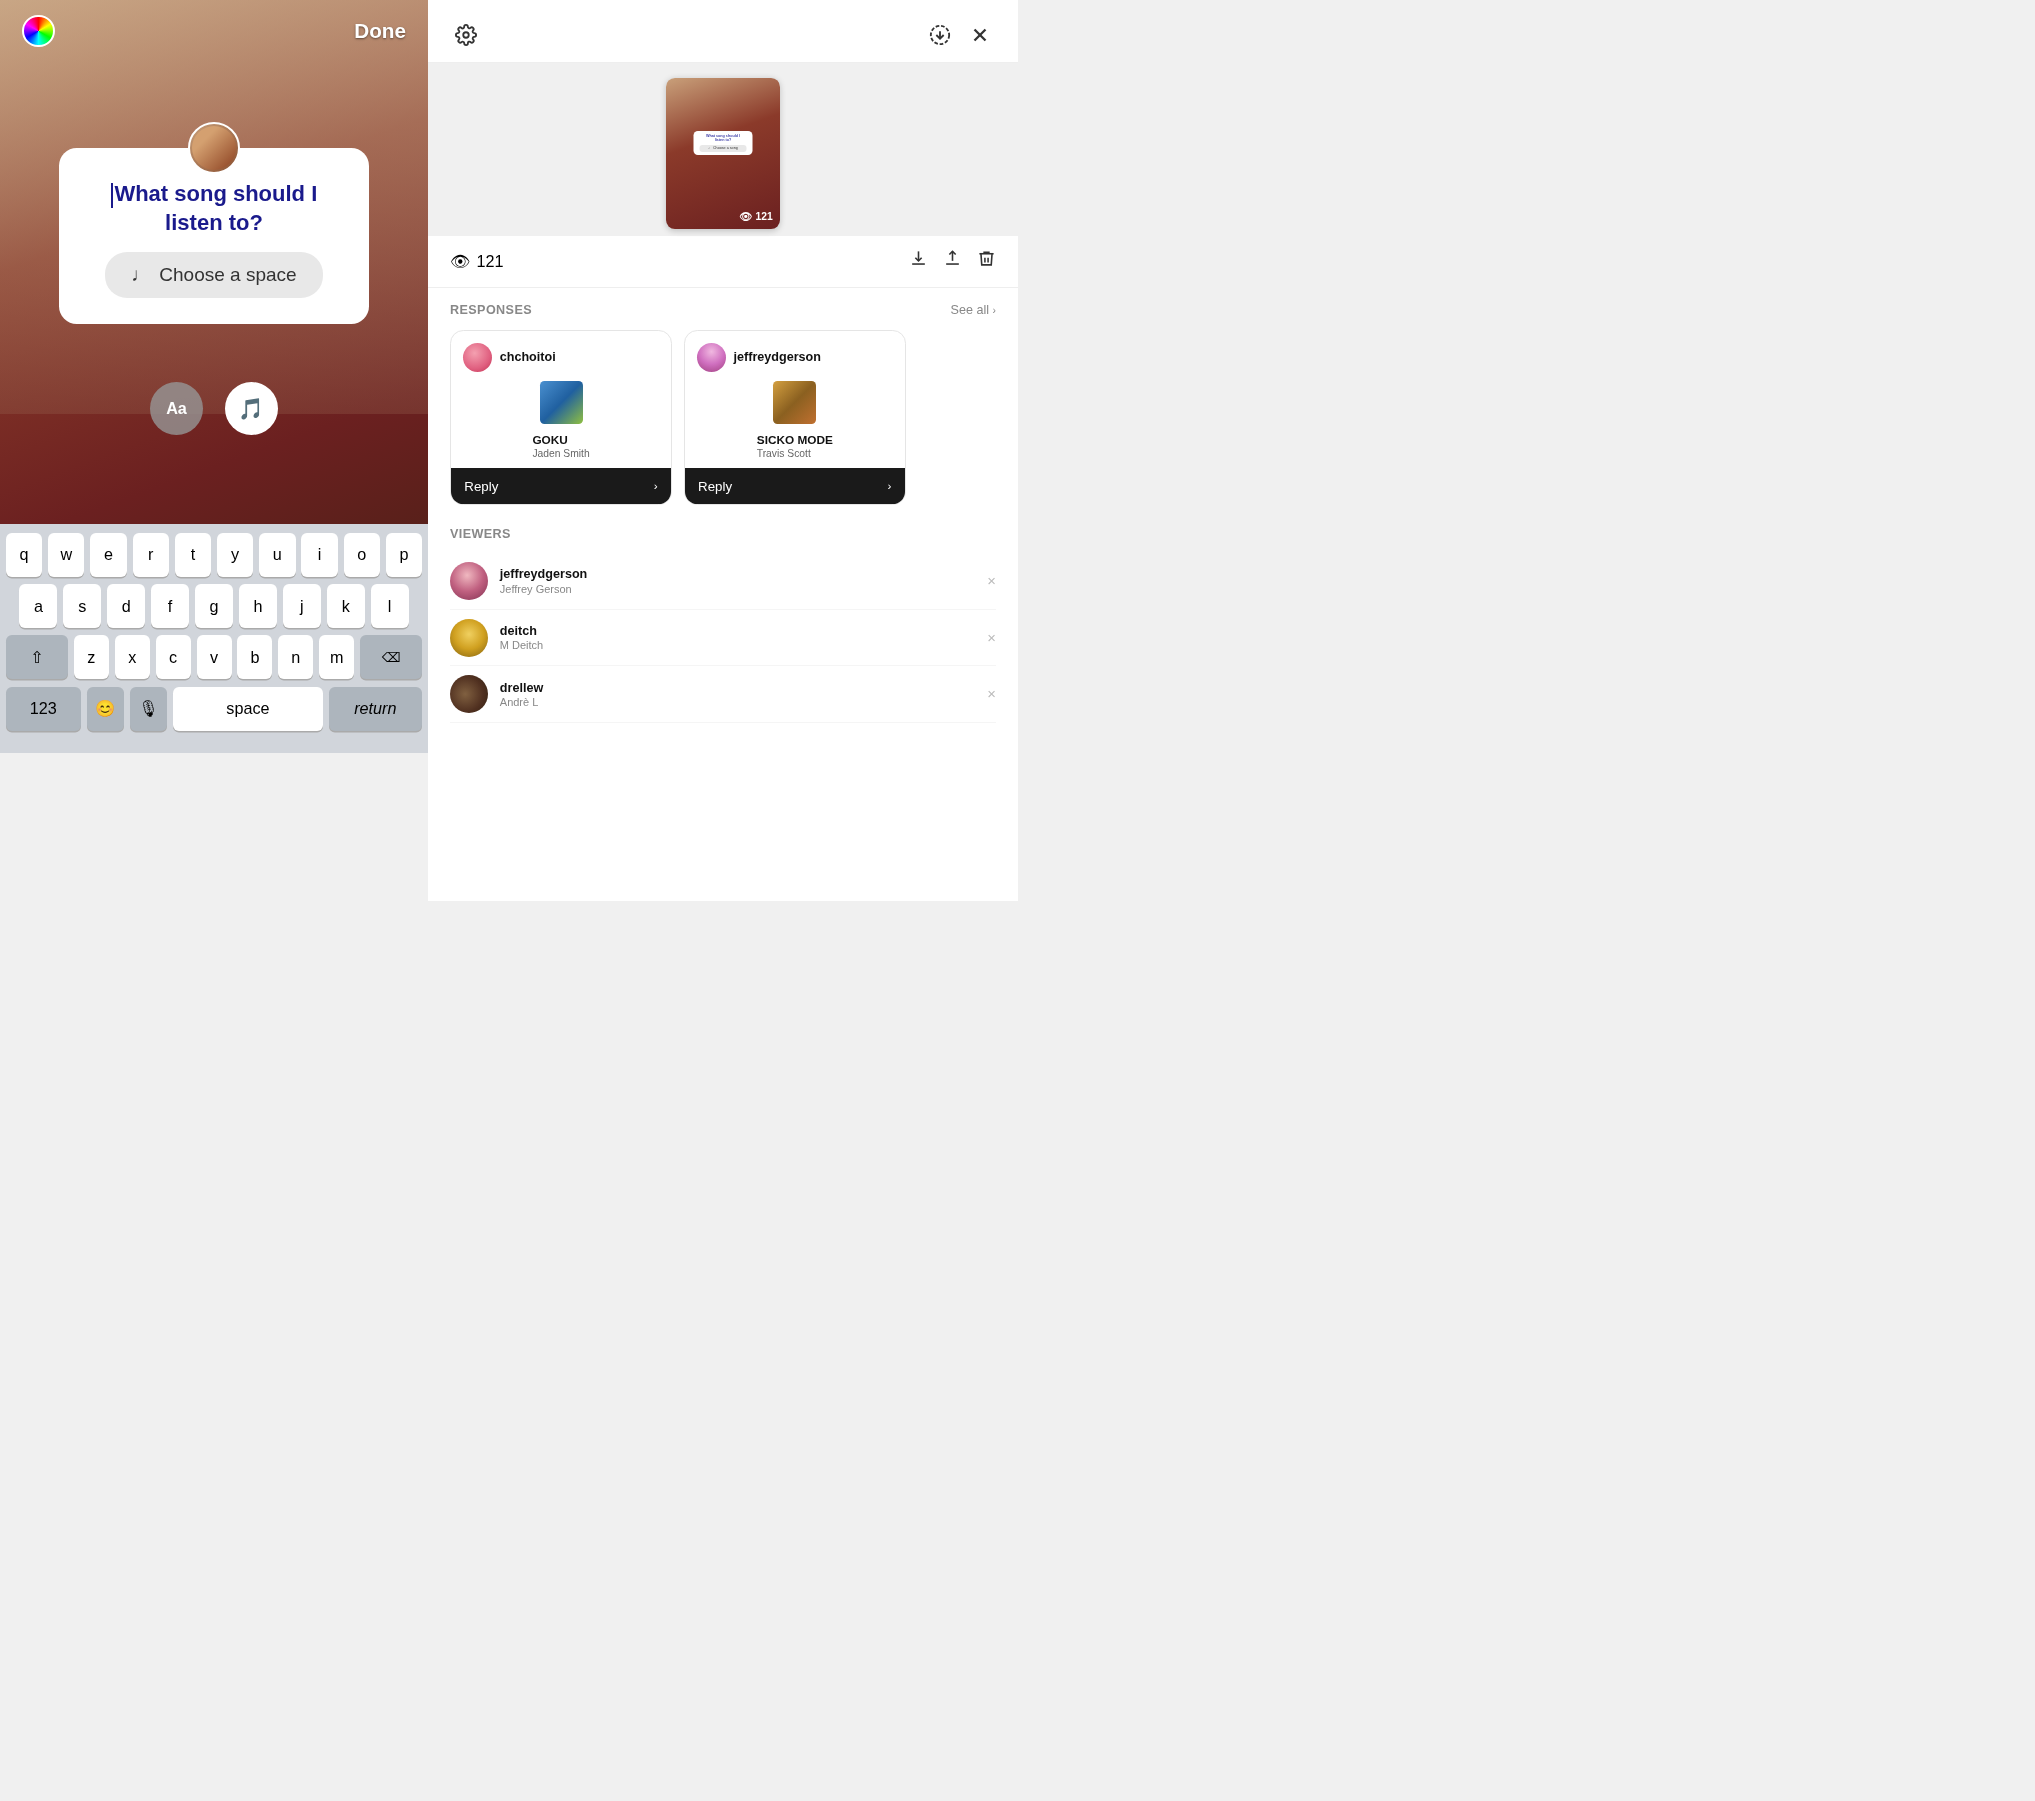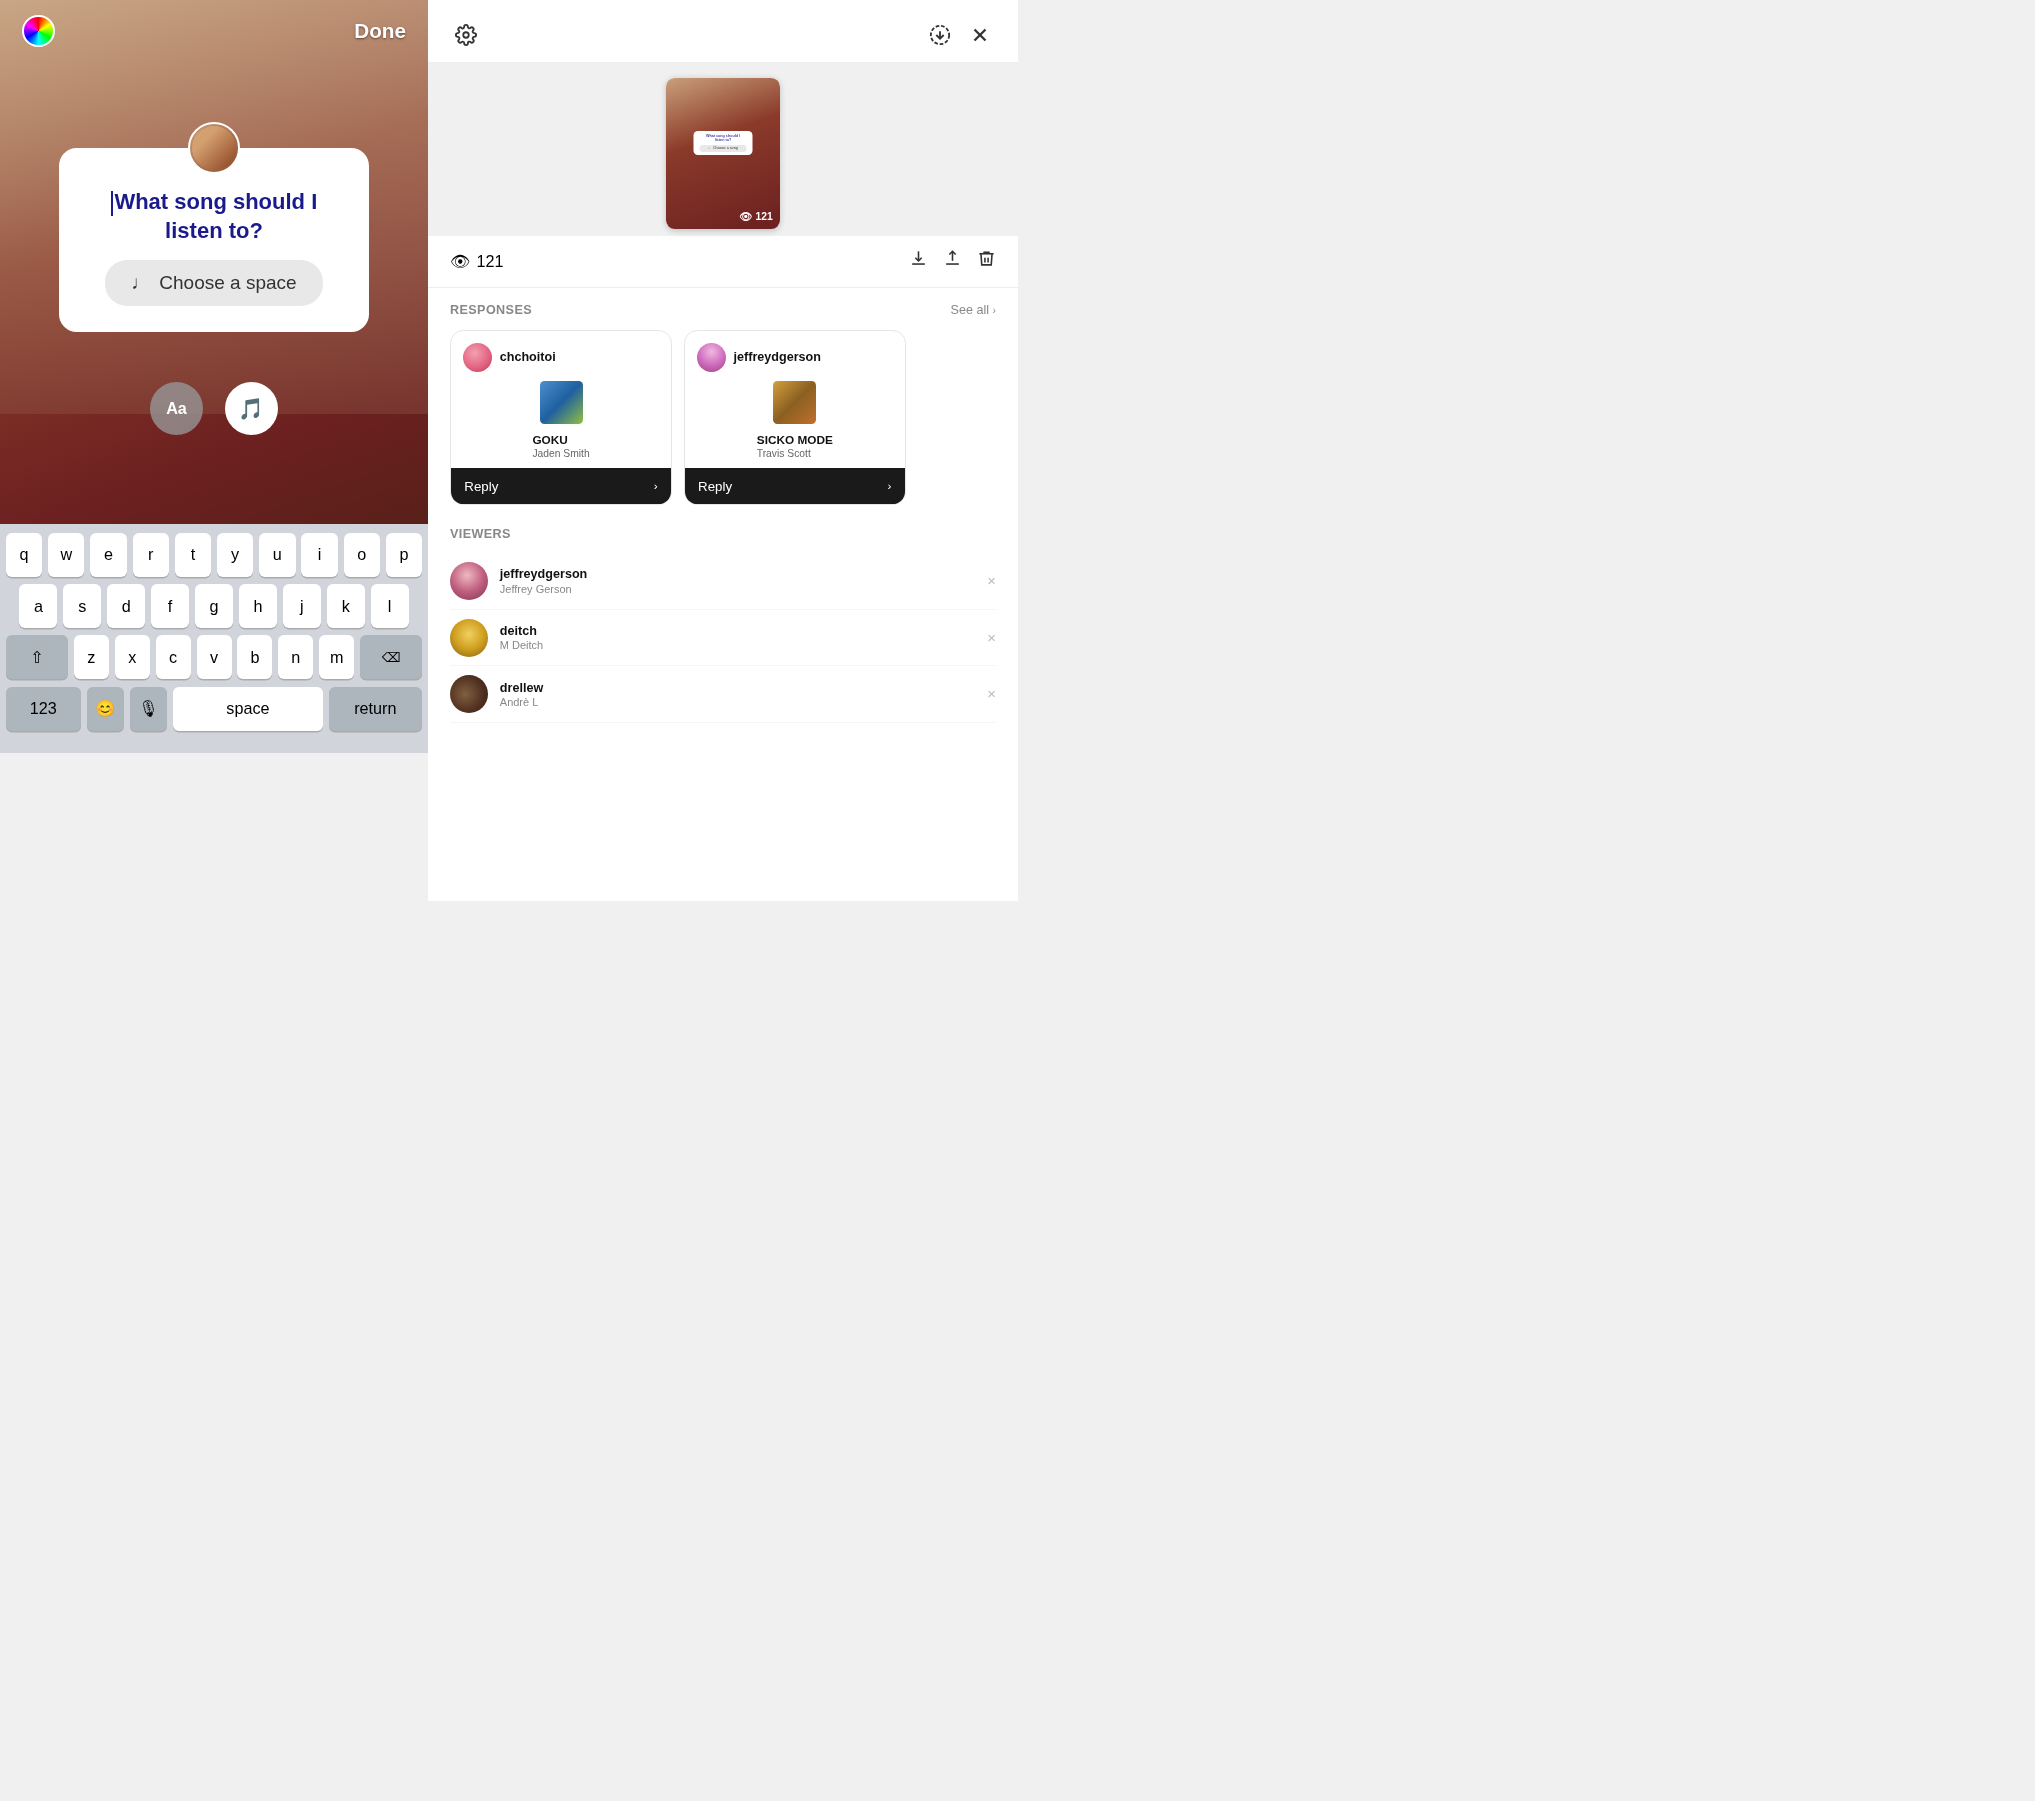--- a/index.html
+++ b/index.html
@@ -92,21 +92,21 @@
       width: 44px;
       height: 44px;
       border-radius: 50%;
       background: linear-gradient(135deg, #d4a070 30%, #8b4020 100%);
     }
     .sticker-question {
       font-size: 22px;
       font-weight: 600;
       color: #1a1a8c;
       line-height: 1.3;
-      margin-top: 18px;
+      margin-top: 10px;
       margin-bottom: 14.8px;
     }
     .cursor-bar {
       display: inline-block;
       width: 2.2px;
       height: 25px;
       background: #1a1a8c;
       margin-right: 1.5px;
       vertical-align: middle;
     }
@@ -200,20 +200,21 @@
       flex: 2;
       max-width: 89px;
     }
     .key-space {
       flex: 4;
       max-width: 162px;
     }
     .key-return {
       flex: 2.5;
       max-width: 96px;
+      font-style: italic;
     }
     .key-backspace {
       font-size: 13.3px;
     }
 
     
     .right-panel {
       flex: 1;
       background: white;
       display: flex;

